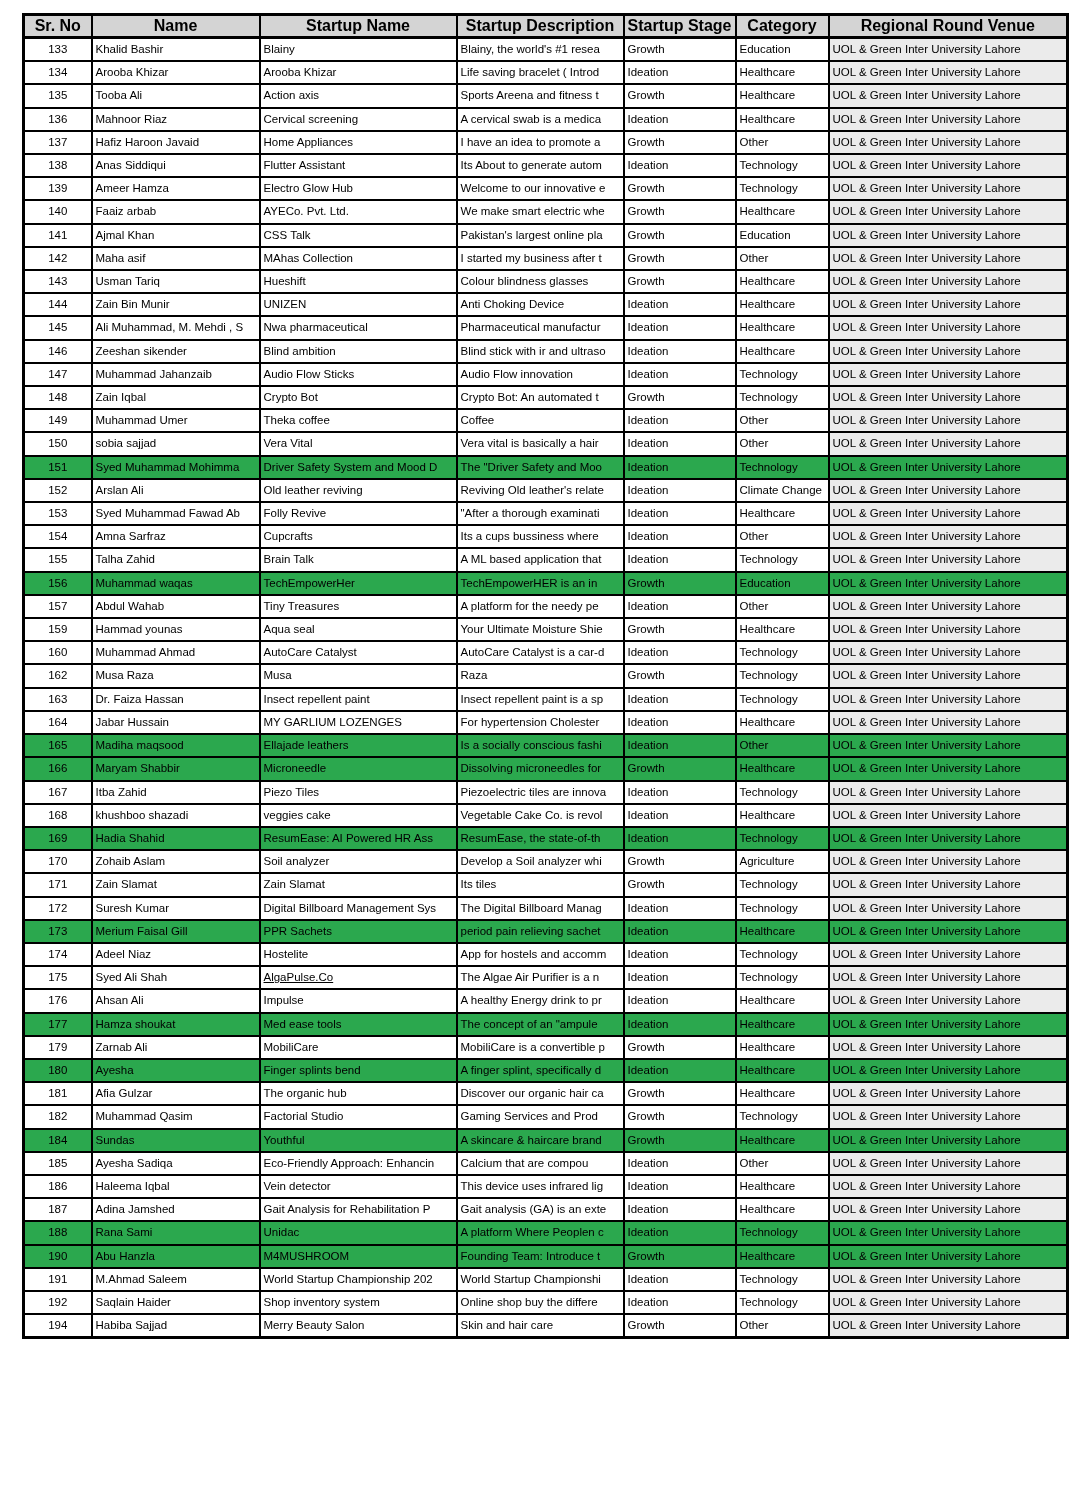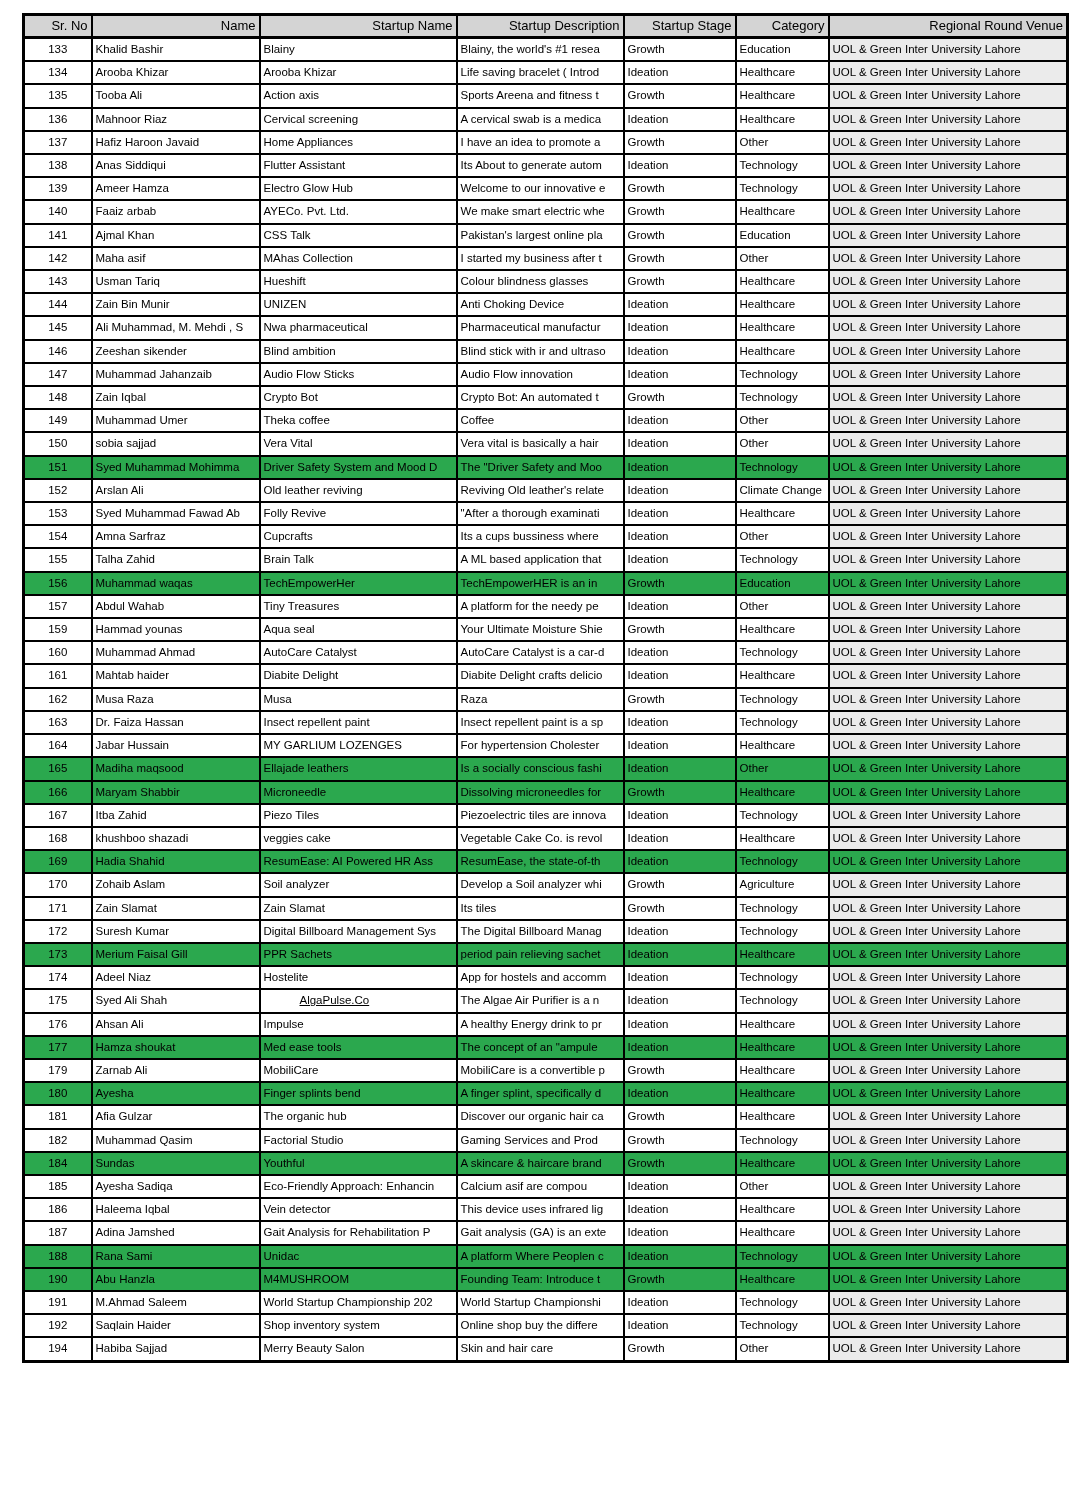--- a/index.html
+++ b/index.html
@@ -1,26 +1,26 @@
 <!DOCTYPE html>
 <html><head>
 <meta charset="utf-8">
 <style>
   html,body{margin:0;padding:0;background:#ffffff;}
   body{width:1091px;height:1491px;position:relative;font-family:"Liberation Sans",sans-serif;color:#000;}
   .sheet{position:absolute;left:22px;top:13px;}
   table{border-collapse:collapse;table-layout:fixed;font-size:11.5px;}
   table{border:3px solid #000;}
   th,td{border:2px solid #000;padding:0 3px;overflow:hidden;white-space:nowrap;height:21.2px;line-height:21.2px;box-sizing:content-box;}
-  th{background:#d4d4d4;font-weight:normal;text-align:right;border-bottom:3px solid #000;font-size:13px;height:20px;line-height:20px;}
+  th{background:#d4d4d4;font-weight:bold;text-align:center;border-bottom:3px solid #000;font-size:16px;height:20px;line-height:20px;}
   td.c-sr{text-align:center;}
   td.c-venue{background:#ebebeb;}
   tr.hl td{background:#2ba84e;}
   tr.hl td.c-venue{background:#2ba84e;}
-  .u{text-decoration:underline;margin-left:36px;}
+  .u{text-decoration:underline;}
 </style>
 </head>
 <body>
 
 <div class="sheet">
   <table>
     <colgroup>
       <col style="width:68px">
         <col style="width:168px">
         <col style="width:197px">
@@ -305,29 +305,20 @@
   <tr>
     <td class="c-sr">160</td>
     <td class="c-name">Muhammad Ahmad</td>
     <td class="c-startup">AutoCare Catalyst</td>
     <td class="c-desc">AutoCare Catalyst is a car-d</td>
     <td class="c-stage">Ideation</td>
     <td class="c-cat">Technology</td>
     <td class="c-venue">UOL &amp; Green Inter University Lahore</td>
   </tr>
 
-  <tr>
-    <td class="c-sr">161</td>
-    <td class="c-name">Mahtab haider</td>
-    <td class="c-startup">Diabite Delight</td>
-    <td class="c-desc">Diabite Delight crafts delicio</td>
-    <td class="c-stage">Ideation</td>
-    <td class="c-cat">Healthcare</td>
-    <td class="c-venue">UOL &amp; Green Inter University Lahore</td>
-  </tr>
 
   <tr>
     <td class="c-sr">162</td>
     <td class="c-name">Musa Raza</td>
     <td class="c-startup">Musa</td>
     <td class="c-desc">Raza</td>
     <td class="c-stage">Growth</td>
     <td class="c-cat">Technology</td>
     <td class="c-venue">UOL &amp; Green Inter University Lahore</td>
   </tr>
@@ -531,21 +522,21 @@
     <td class="c-desc">A skincare &amp; haircare brand</td>
     <td class="c-stage">Growth</td>
     <td class="c-cat">Healthcare</td>
     <td class="c-venue">UOL &amp; Green Inter University Lahore</td>
   </tr>
 
   <tr>
     <td class="c-sr">185</td>
     <td class="c-name">Ayesha Sadiqa</td>
     <td class="c-startup">Eco-Friendly Approach: Enhancin</td>
-    <td class="c-desc">Calcium asif are compou</td>
+    <td class="c-desc">Calcium that are compou</td>
     <td class="c-stage">Ideation</td>
     <td class="c-cat">Other</td>
     <td class="c-venue">UOL &amp; Green Inter University Lahore</td>
   </tr>
 
   <tr>
     <td class="c-sr">186</td>
     <td class="c-name">Haleema Iqbal</td>
     <td class="c-startup">Vein detector</td>
     <td class="c-desc">This device uses infrared lig</td>

